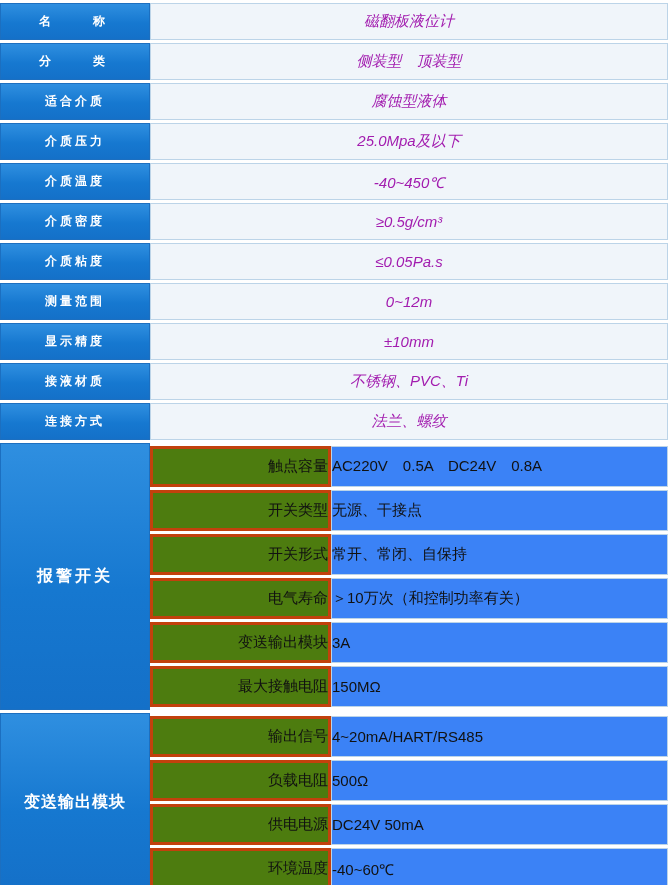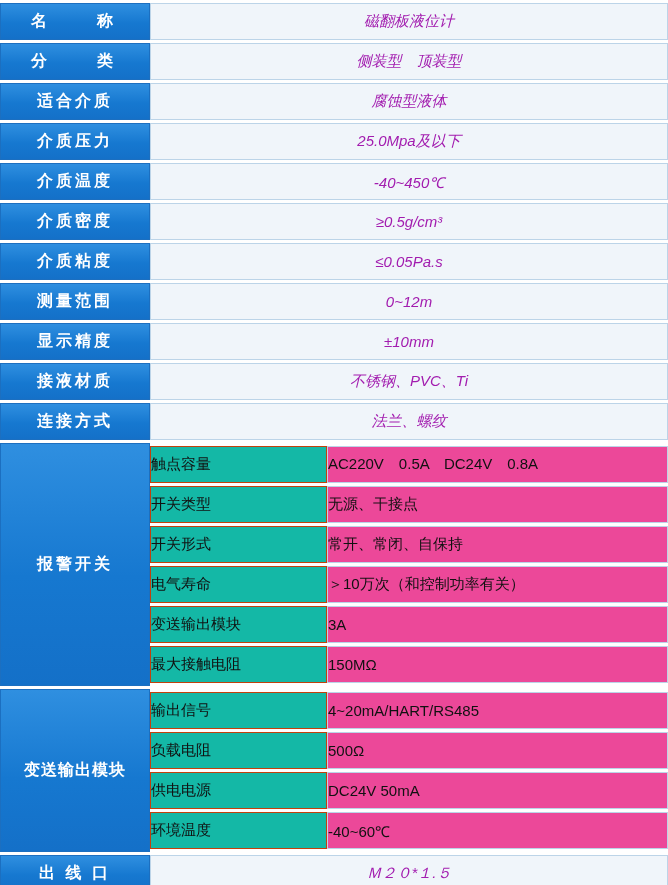--- a/index.html
+++ b/index.html
@@ -21,21 +21,21 @@
   }
   .spec-table td {
     padding: 0;
     vertical-align: middle;
   }
   
   .label-cell {
     width: 148px;
     background: linear-gradient(to bottom, #2f8fe0 0%, #1678d0 55%, #1470c8 100%);
     color: #ffffff;
-    font-size: 16px;
+    font-size: 12px;
     font-weight: bold;
     text-align: center;
     letter-spacing: 1px;
     height: 35px;
     border: 1px solid #1c6fc0;
   }
   .label-cell.tall {
     font-size: 16px;
   }
   
@@ -43,30 +43,30 @@
     background: #f0f5fa;
     border: 1px solid #bcd4e8;
     height: 35px;
     font-size: 15px;
     text-align: center;
     color: #a21caf;
     font-style: italic;
   }
   .sub-label {
     width: 175px;
-    background: #14b8a6;
-    border: 1px solid #c2410c;
+    background: #4d7c0f;
+    border: 3px solid #c2410c;
     height: 35px;
     font-size: 15px;
-    text-align: left;
+    text-align: right;
     padding-left: 18px;
     color: #111;
   }
   .sub-value {
-    background: #ec4899;
+    background: #3b82f6;
     border: 1px solid #bcd4e8;
     height: 35px;
     font-size: 15px;
     text-align: left;
     padding-left: 14px;
     color: #111;
   }
   .inner-table {
     width: 100%;
     border-collapse: separate;

